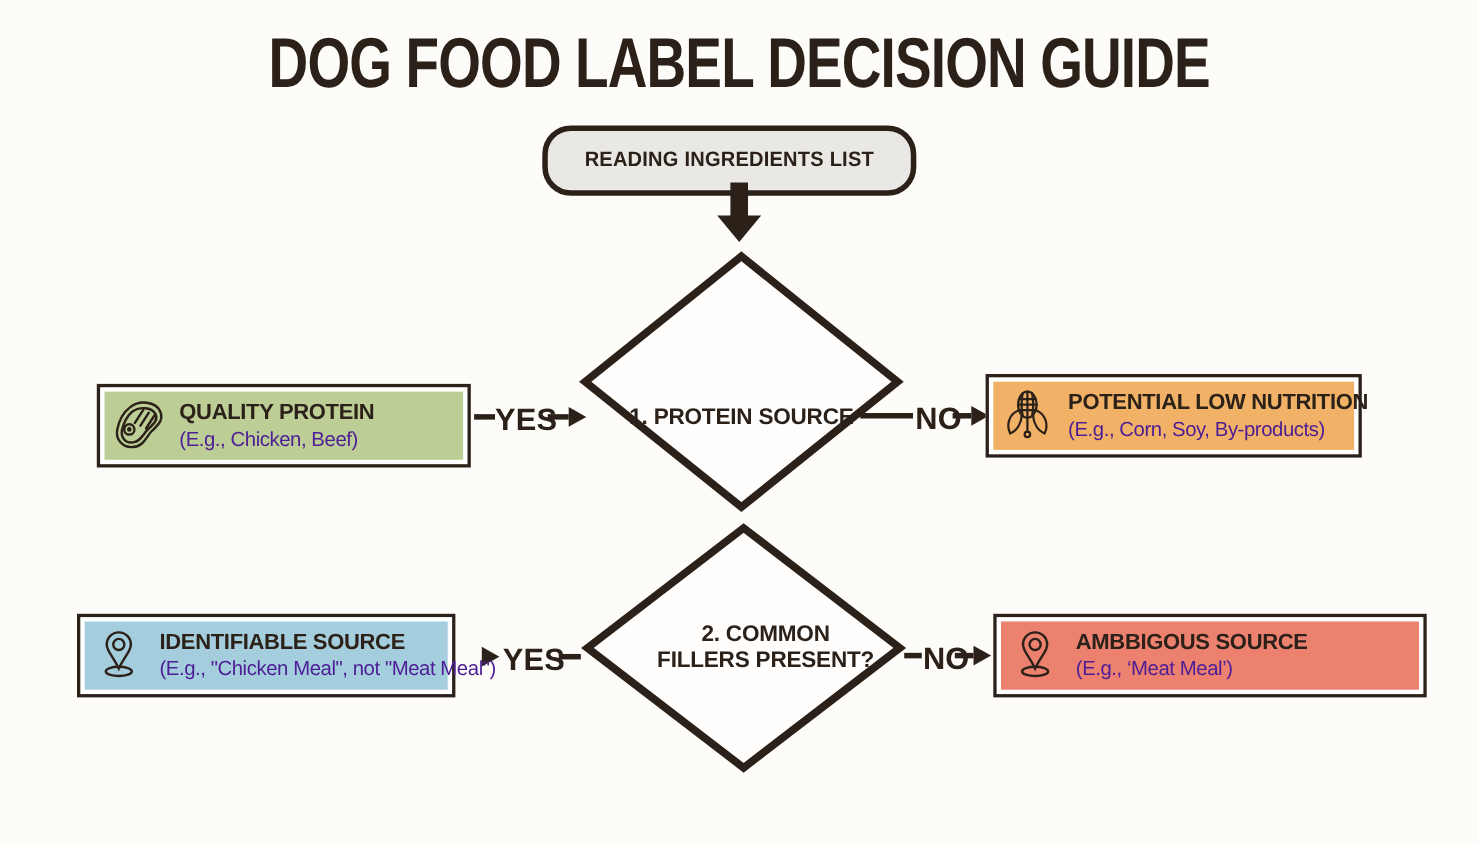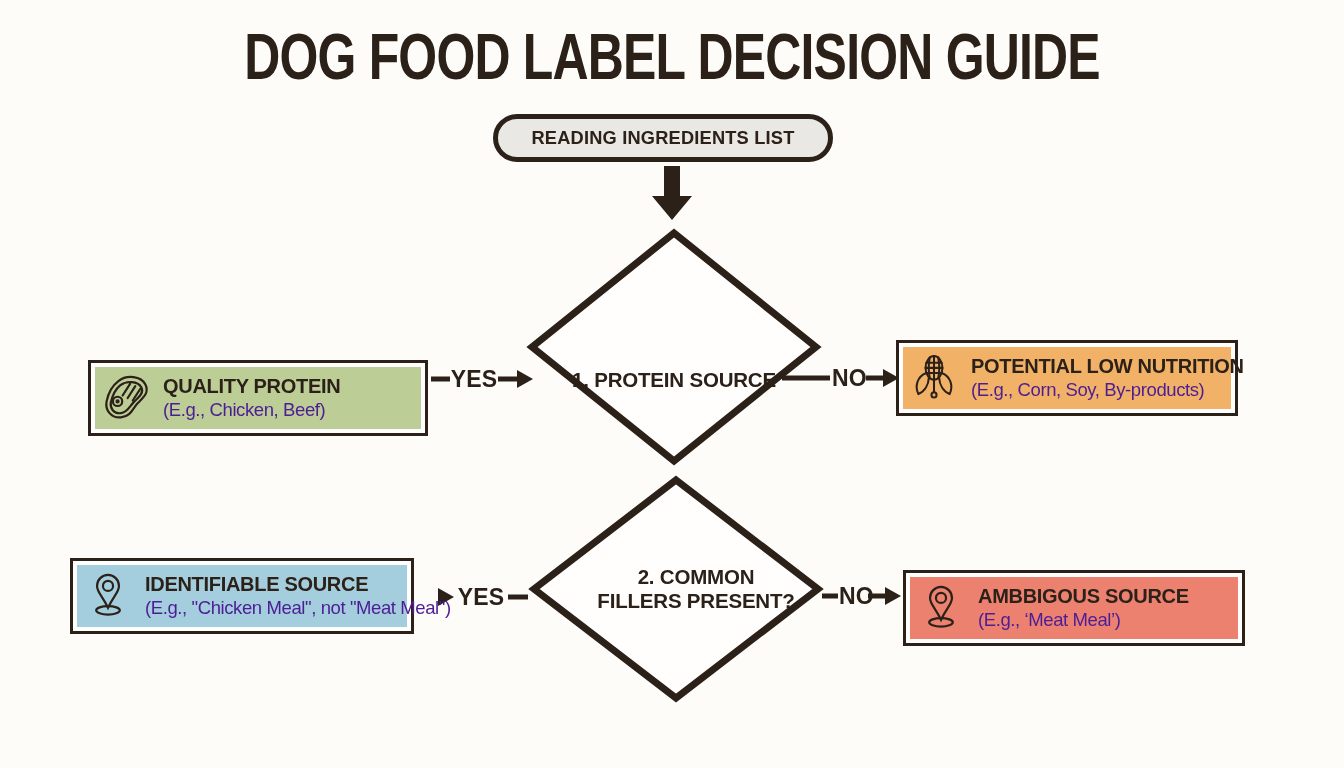--- a/index.html
+++ b/index.html
@@ -21,21 +21,21 @@
     position:absolute;top:20px;left:0;width:1344px;
     text-align:center;
     font-size:64px;font-weight:bold;
     letter-spacing:-1px;
     transform:scaleX(0.78);
     color:var(--ink);
     white-space:nowrap;
   }
 
   .pill{
-    position:absolute;left:493px;top:114px;width:340px;height:48px;
+    position:absolute;left:493px;top:114px;width:340px;height:64px;
     background:var(--pill-bg);
     border:5px solid var(--ink);
     border-radius:26px;
     display:flex;align-items:center;justify-content:center;
   }
   .pill span{
     font-size:19px;font-weight:bold;letter-spacing:0.2px;
     transform:scaleX(0.96);white-space:nowrap;
   }
 
@@ -48,38 +48,38 @@
     position:absolute;width:280px;text-align:center;
     transform:translate(-50%,-50%);
     font-size:20.5px;font-weight:bold;letter-spacing:-0.2px;
     line-height:1.18;color:var(--ink);
   }
   .diamond-label.d1{left:674px;top:348px;margin-top:32px;}
   .diamond-label.d2{left:696px;top:589px;}
 
   .edge-label{
     position:absolute;
-    font-size:23px;font-weight:bold;color:var(--ink);
+    font-size:28px;font-weight:bold;color:var(--ink);
     text-align:center;letter-spacing:0.2px;
   }
   .edge-label.y1{left:450px;top:366px;width:48px;}
   .edge-label.n1{left:832px;top:365px;width:34px;}
   .edge-label.y2{left:457px;top:584px;width:48px;}
   .edge-label.n2{left:839px;top:583px;width:34px;}
 
   .box{
     position:absolute;height:76px;
     border:3px solid var(--ink);
     background:#ffffff;
     padding:4px;
   }
-  .box.b1{left:88px;top:360px;width:340px;}
+  .box.b1{left:88px;top:349px;width:340px;}
   .box.b2{left:896px;top:340px;width:342px;}
   .box.b3{left:70px;top:558px;width:344px;}
-  .box.b4{left:903px;top:558px;width:342px;margin-top:12px;}
+  .box.b4{left:903px;top:558px;width:394px;}
   .box-inner{
     width:100%;height:100%;
     display:flex;align-items:center;
   }
   .icon-wrap{
     width:62px;flex:0 0 62px;
     display:flex;align-items:center;justify-content:center;
     color:var(--ink);
   }
   .icon-wrap svg{width:54px;height:54px;}

